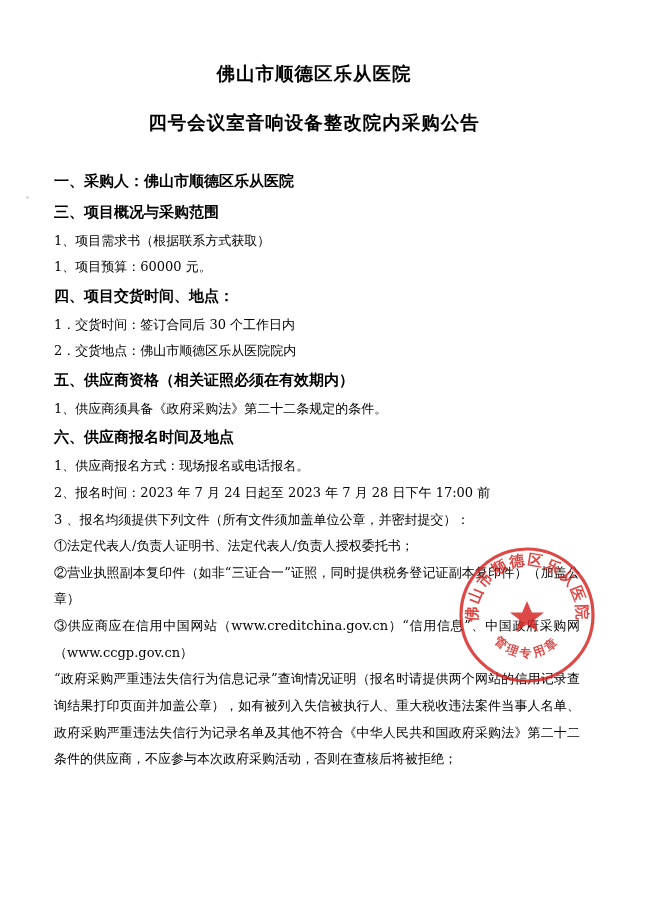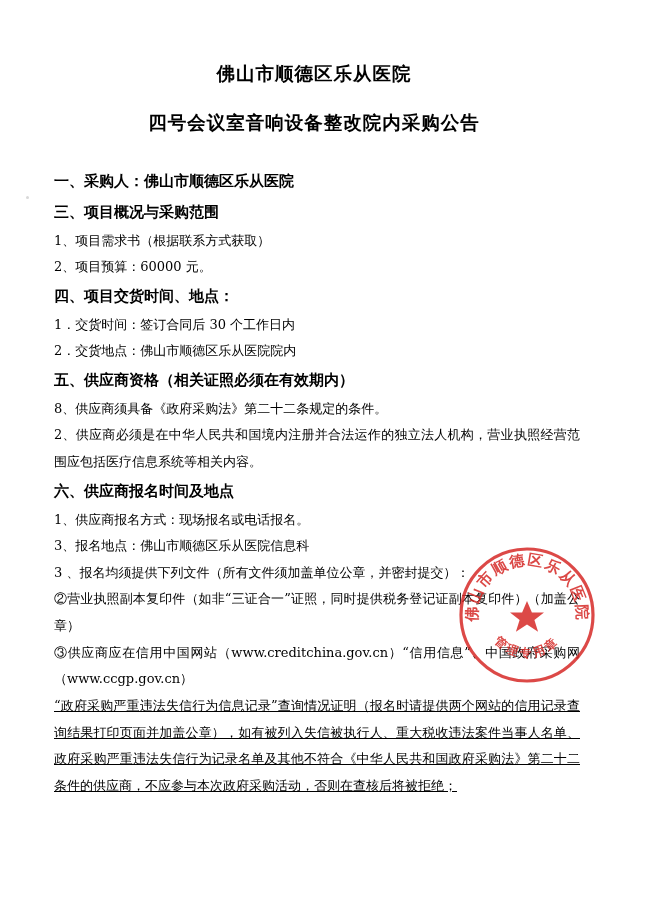--- a/index.html
+++ b/index.html
@@ -49,21 +49,20 @@
     padding-left: 6px;
   }
   .lvl2 {
     padding-left: 6px;
   }
   .lvl3 {
     padding-left: 32px;
   }
   .wrap-para {
     padding-left: 6px;
-    text-decoration: underline;
   }
   .seal {
     position: absolute;
     right: 22px;
     top: 540px;
     width: 150px;
     height: 150px;
     pointer-events: none;
   }
   .seal svg { display: block; }
@@ -86,31 +85,31 @@
 
   <div class="doc-title">
     <span>佛山市顺德区乐从医院</span>
     <span class="line2">四号会议室音响设备整改院内采购公告</span>
   </div>
 
   <div class="body-block">
     <p class="lvl1">一、采购人：佛山市顺德区乐从医院</p>
     <p class="lvl1">三、项目概况与采购范围</p>
     <p class="lvl2">1、项目需求书（根据联系方式获取）</p>
-    <p class="lvl2">2、项目预算：60000 元。</p>
+    <p class="lvl2">1、项目预算：60000 元。</p>
     <p class="lvl1">四、项目交货时间、地点：</p>
     <p class="lvl2">1．交货时间：签订合同后 30 个工作日内</p>
     <p class="lvl2">2．交货地点：佛山市顺德区乐从医院院内</p>
     <p class="lvl1">五、供应商资格（相关证照必须在有效期内）</p>
-    <p class="lvl2">8、供应商须具备《政府采购法》第二十二条规定的条件。</p>
-    <p class="lvl2">2、供应商必须是在中华人民共和国境内注册并合法运作的独立法人机构，营业执照经营范围应包括医疗信息系统等相关内容。</p>
+    <p class="lvl2">1、供应商须具备《政府采购法》第二十二条规定的条件。</p>
     <p class="lvl1">六、供应商报名时间及地点</p>
     <p class="lvl2">1、供应商报名方式：现场报名或电话报名。</p>
-    <p class="lvl2">3、报名地点：佛山市顺德区乐从医院信息科</p>
+    <p class="lvl2">2、报名时间：2023 年 7 月 24 日起至 2023 年 7 月 28 日下午 17:00 前</p>
     <p class="lvl2">3 、报名均须提供下列文件（所有文件须加盖单位公章，并密封提交）：</p>
+    <p class="lvl2">①法定代表人/负责人证明书、法定代表人/负责人授权委托书；</p>
     <p class="lvl2">②营业执照副本复印件（如非“三证合一”证照，同时提供税务登记证副本复印件）（加盖公章）</p>
     <p class="lvl2">③供应商应在信用中国网站（www.creditchina.gov.cn）“信用信息”、中国政府采购网（www.ccgp.gov.cn）</p>
     <p class="wrap-para">“政府采购严重违法失信行为信息记录”查询情况证明（报名时请提供两个网站的信用记录查询结果打印页面并加盖公章），如有被列入失信被执行人、重大税收违法案件当事人名单、政府采购严重违法失信行为记录名单及其他不符合《中华人民共和国政府采购法》第二十二条件的供应商，不应参与本次政府采购活动，否则在查核后将被拒绝；</p>
   </div>
 
   <div class="seal">
     <svg width="150" height="150" viewBox="0 0 150 150" xmlns="http://www.w3.org/2000/svg">
       <g fill="none" stroke="#d4211e" stroke-width="3.2" opacity="0.82">
         <circle cx="75" cy="75" r="66"></circle>
       </g>

